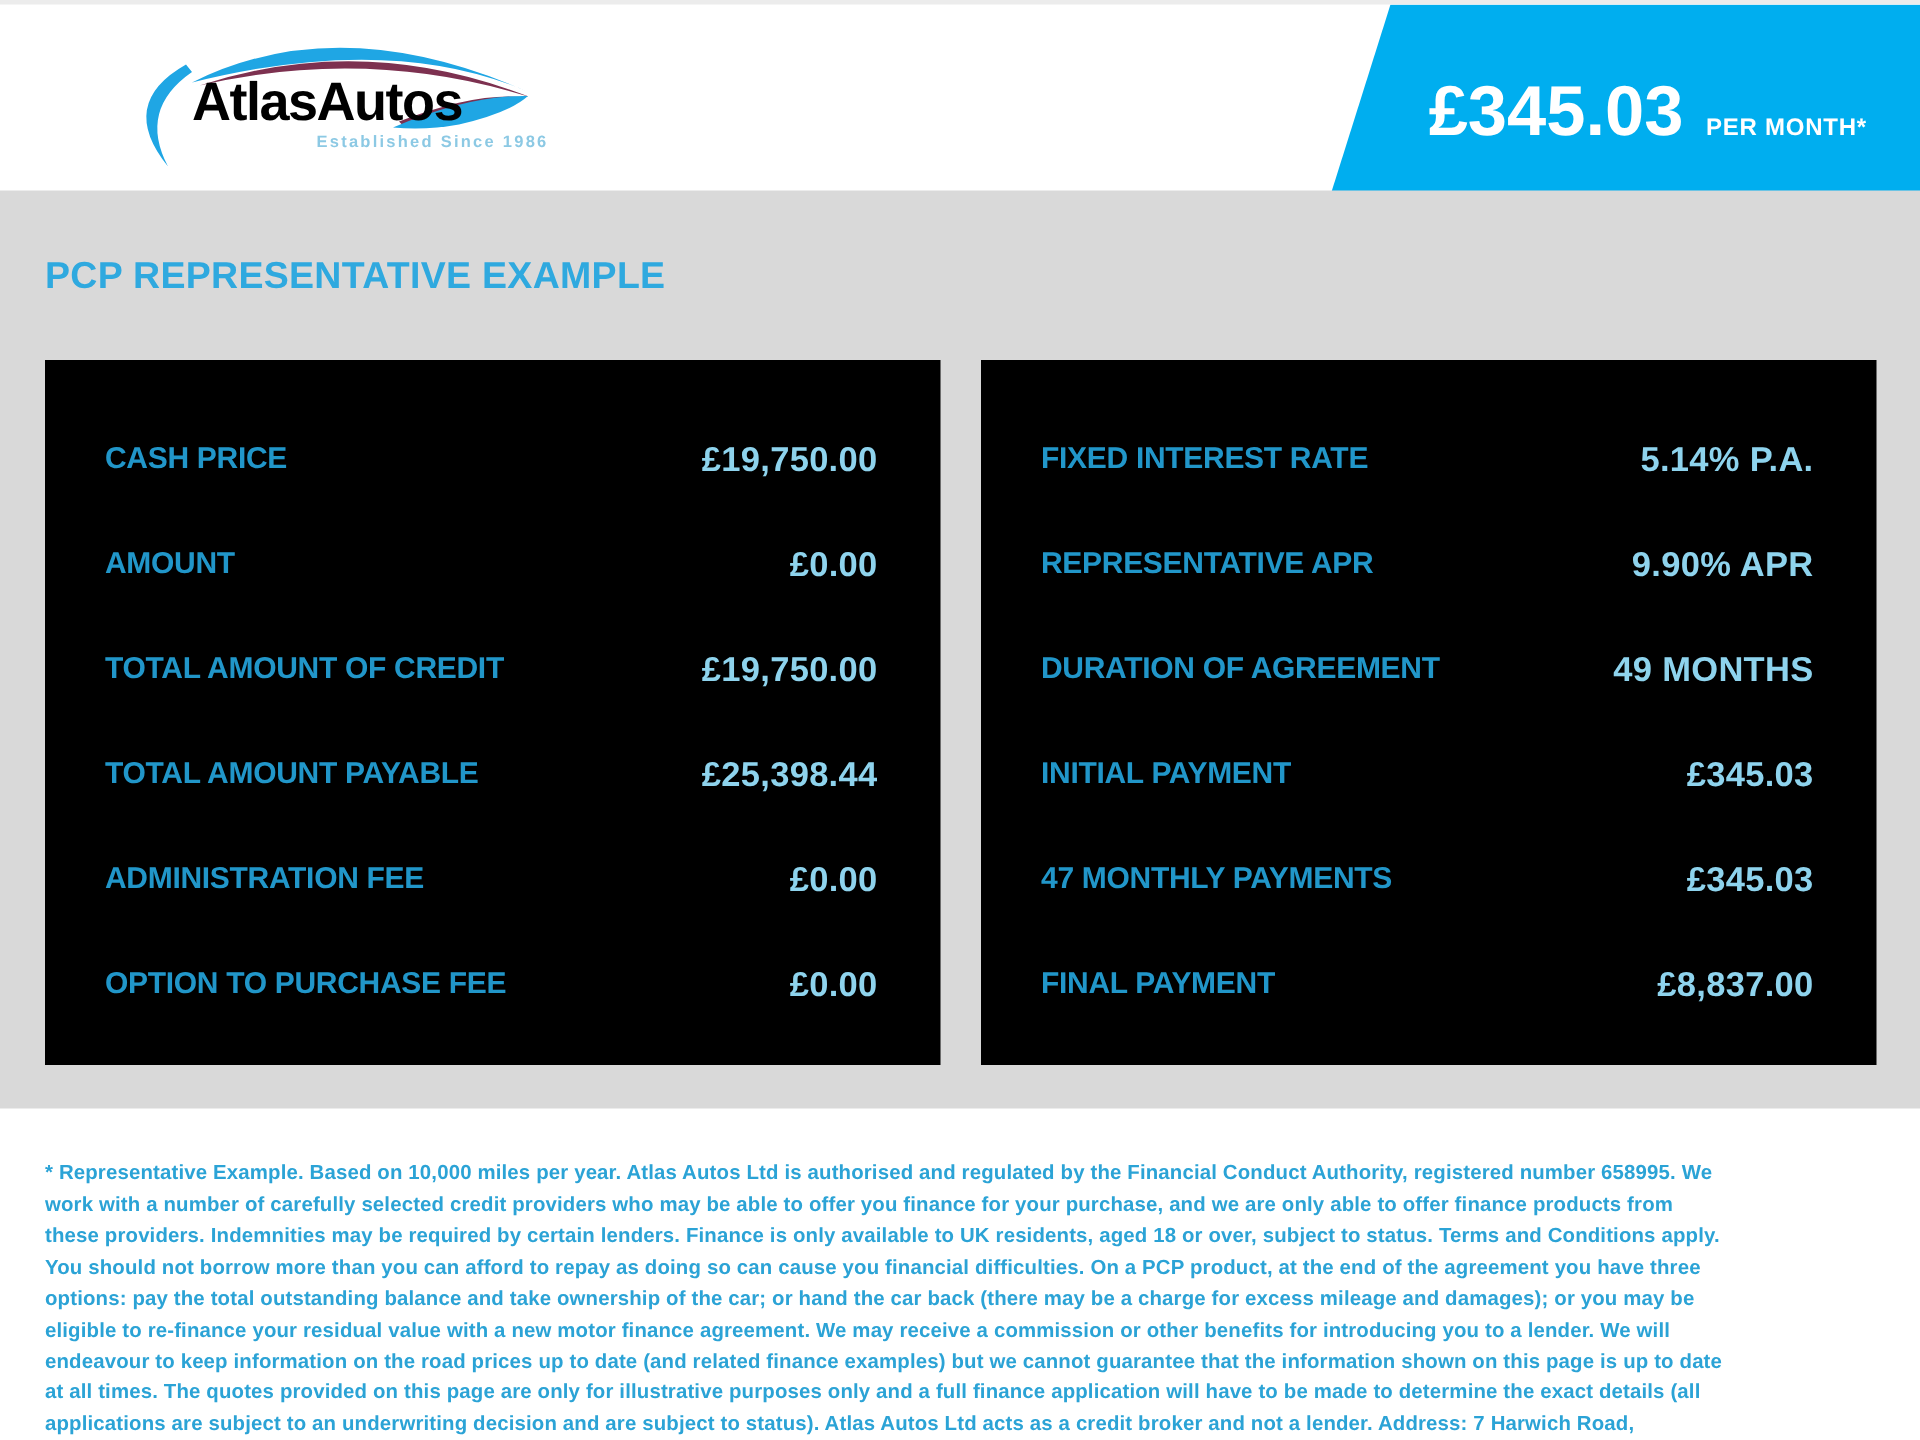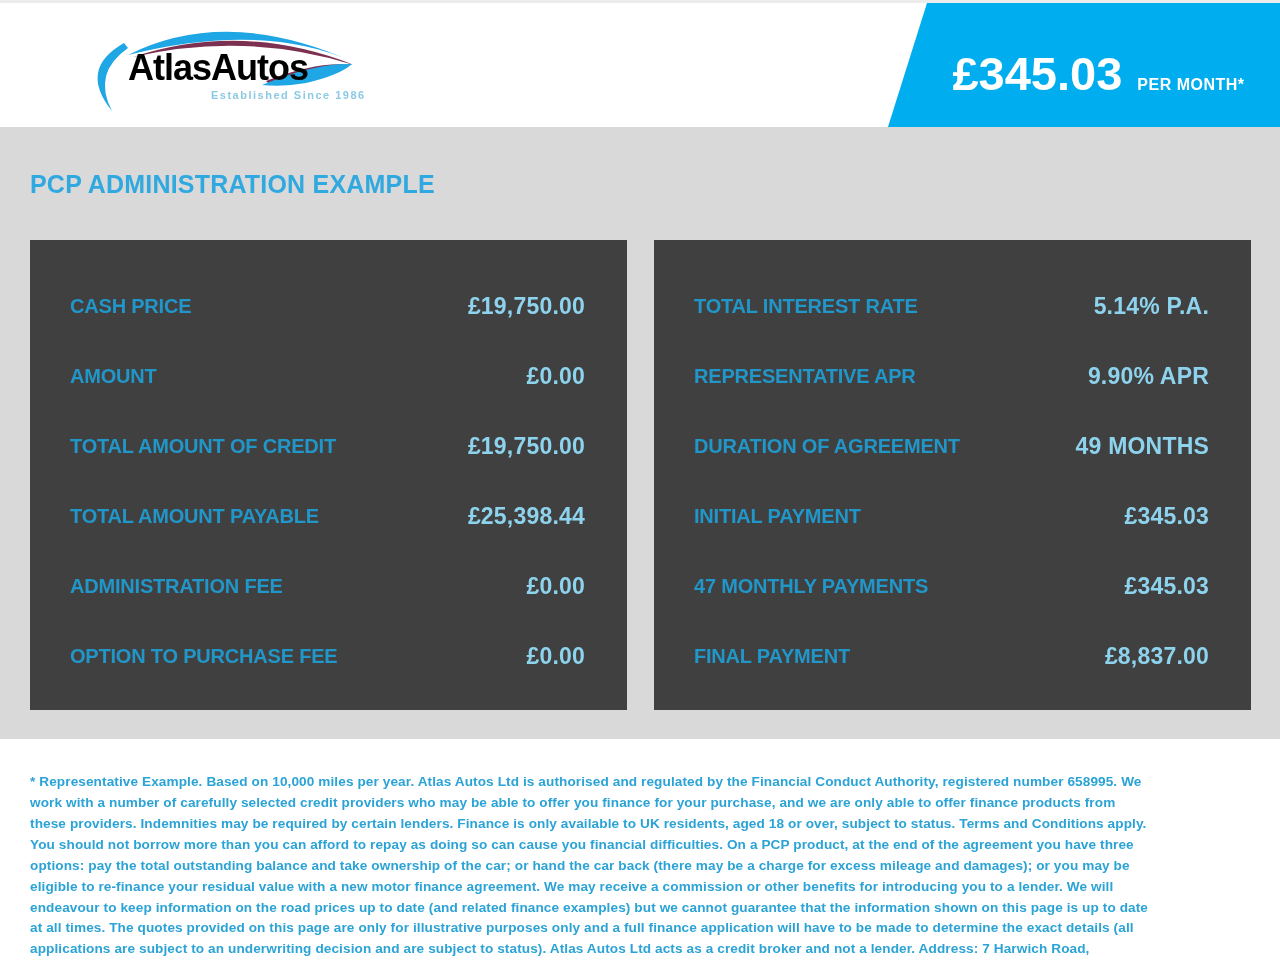--- a/index.html
+++ b/index.html
@@ -60,21 +60,21 @@
   .page-title {
     position:absolute; left:30px; top:43px;
     font-size:25px; font-weight:700; color:#2FA9DF;
     letter-spacing:0.2px;
   }
   .panels {
     position:absolute; left:30px; top:113px;
     width:1221px; display:flex; gap:27px;
   }
   .panel {
-    background:#404040;
+    background:#000000;
     width:597px; height:470px;
     padding:31px 42px 0 40px;
   }
   .finance-row {
     height:70px;
     display:flex; align-items:center; justify-content:space-between;
   }
   .finance-label {
     font-size:20px; font-weight:700; color:#2196C9;
     letter-spacing:-0.2px; white-space:nowrap;
@@ -120,21 +120,21 @@
 
   <div class="price-banner">
     <div class="price-inner">
       <span class="price-amount">£345.03</span>
       <span class="price-period">PER MONTH*</span>
     </div>
   </div>
 </div>
 
 <div class="body-section">
-  <div class="page-title">PCP ADMINISTRATION EXAMPLE</div>
+  <div class="page-title">PCP REPRESENTATIVE EXAMPLE</div>
 
   <div class="panels">
 
     <div class="panel">
       <div class="finance-row">
         <span class="finance-label">CASH PRICE</span>
         <span class="finance-value">£19,750.00</span>
       </div>
       <div class="finance-row">
         <span class="finance-label">AMOUNT</span>
@@ -153,21 +153,21 @@
         <span class="finance-value">£0.00</span>
       </div>
       <div class="finance-row">
         <span class="finance-label">OPTION TO PURCHASE FEE</span>
         <span class="finance-value">£0.00</span>
       </div>
     </div>
 
     <div class="panel">
       <div class="finance-row">
-        <span class="finance-label">TOTAL INTEREST RATE</span>
+        <span class="finance-label">FIXED INTEREST RATE</span>
         <span class="finance-value">5.14% P.A.</span>
       </div>
       <div class="finance-row">
         <span class="finance-label">REPRESENTATIVE APR</span>
         <span class="finance-value">9.90% APR</span>
       </div>
       <div class="finance-row">
         <span class="finance-label">DURATION OF AGREEMENT</span>
         <span class="finance-value">49 MONTHS</span>
       </div>

